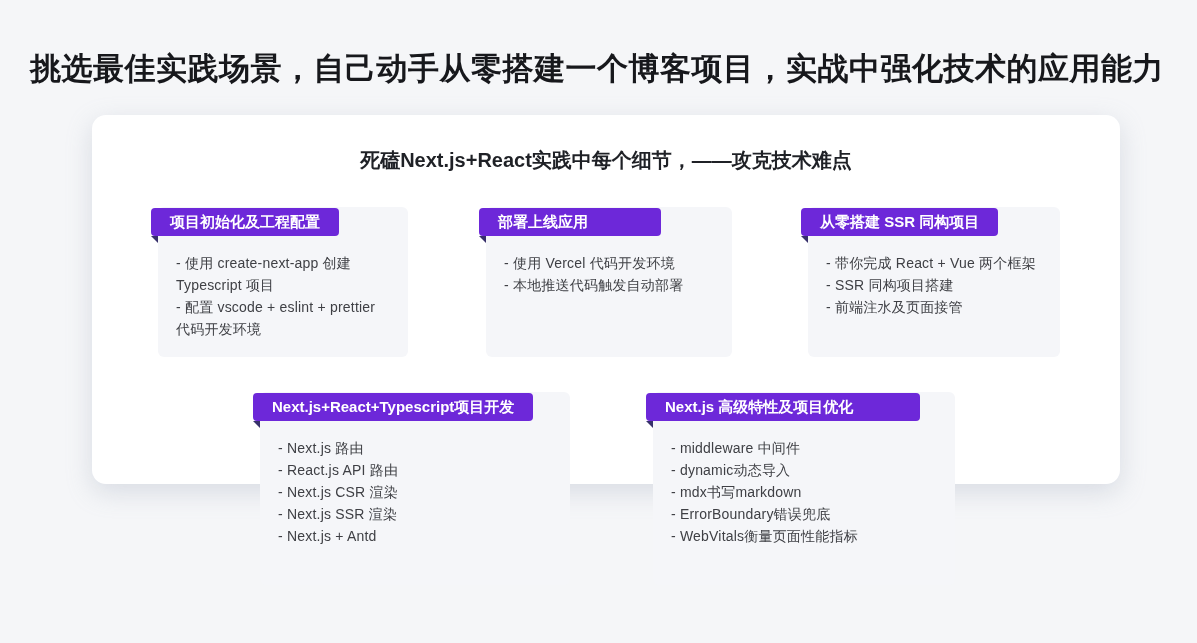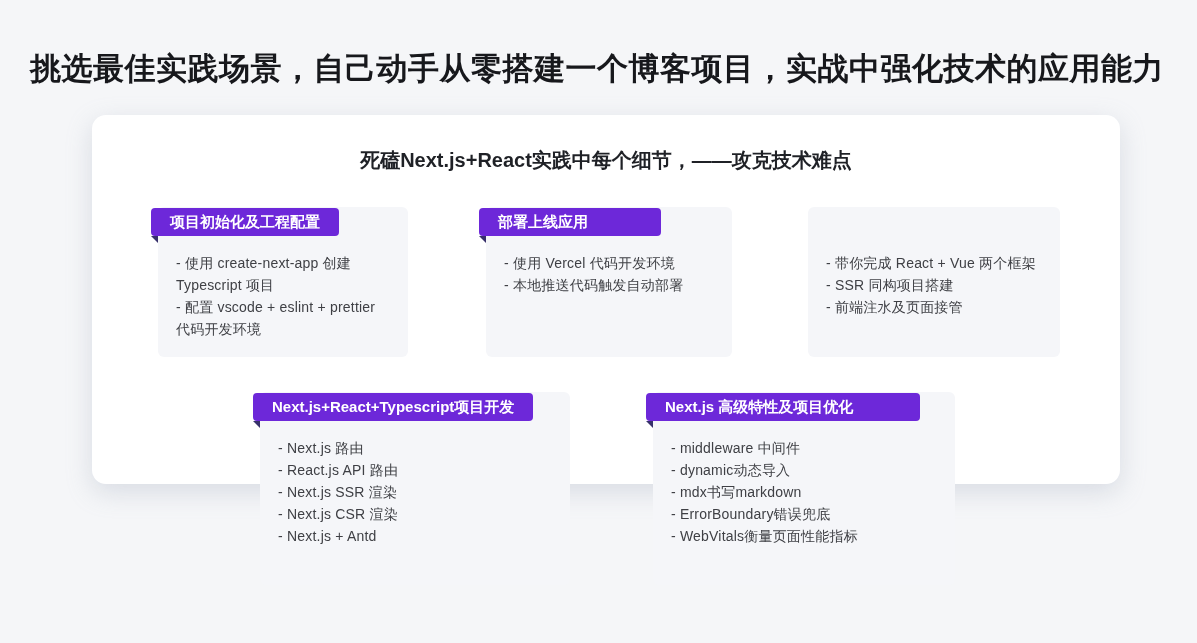--- a/index.html
+++ b/index.html
@@ -107,34 +107,35 @@
 
   <div class="panel p2">
     <div class="tag">部署上线应用</div>
     <div class="lines">
         <div class="line">- 使用 Vercel 代码开发环境</div>
         <div class="line">- 本地推送代码触发自动部署</div>
       </div>
   </div>
 
   <div class="panel p3">
+    <div class="tag">从零搭建 SSR 同构项目</div>
     <div class="lines">
         <div class="line">- 带你完成 React + Vue 两个框架</div>
         <div class="line">- SSR 同构项目搭建</div>
         <div class="line">- 前端注水及页面接管</div>
       </div>
   </div>
 
   <div class="panel p4">
     <div class="tag">Next.js+React+Typescript项目开发</div>
     <div class="lines">
         <div class="line">- Next.js 路由</div>
         <div class="line">- React.js API 路由</div>
+        <div class="line">- Next.js CSR 渲染</div>
         <div class="line">- Next.js SSR 渲染</div>
-        <div class="line">- Next.js CSR 渲染</div>
         <div class="line">- Next.js + Antd</div>
       </div>
   </div>
 
   <div class="panel p5">
     <div class="tag">Next.js 高级特性及项目优化</div>
     <div class="lines">
         <div class="line">- middleware 中间件</div>
         <div class="line">- dynamic动态导入</div>
         <div class="line">- mdx书写markdown</div>

